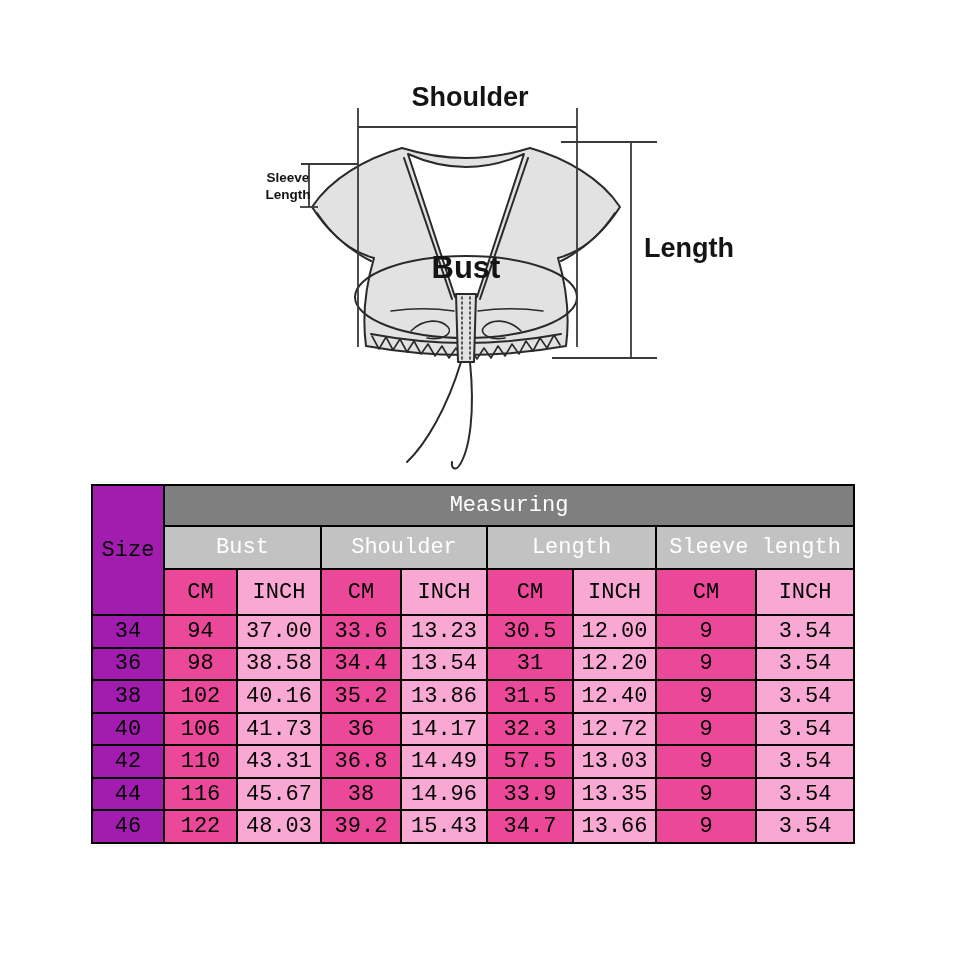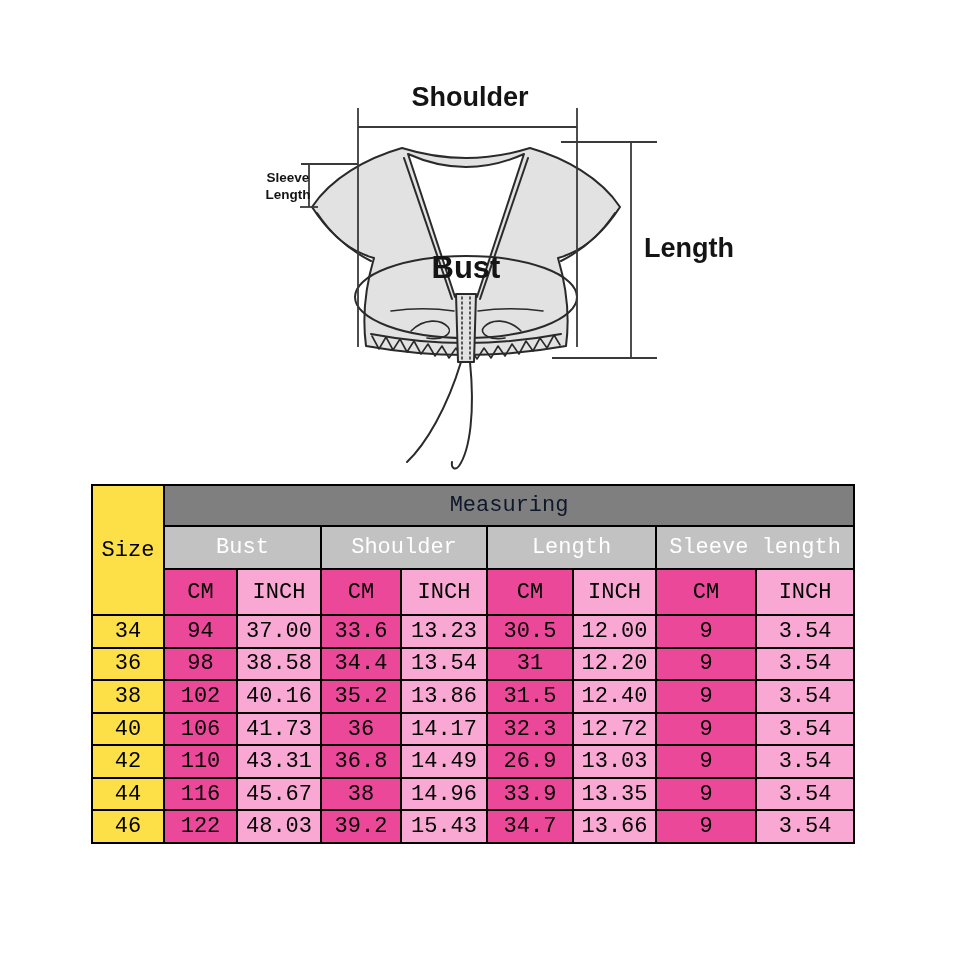--- a/index.html
+++ b/index.html
@@ -12,23 +12,23 @@
   .dia-label-sm{font-size:13.5px;}
   table.size-table{position:absolute;left:91px;top:484px;width:762px;height:360px;
         border-collapse:collapse;table-layout:fixed;
         font-family:"Liberation Mono","DejaVu Sans Mono",monospace;font-size:22px;color:#000;}
   .size-table td,.size-table th{border:2px solid #000;text-align:center;vertical-align:middle;
         padding:0;font-weight:normal;overflow:hidden;white-space:nowrap;}
   .size-table tr.r-title{height:34px;}
   .size-table tr.r-group{height:36px;}
   .size-table tr.r-unit{height:38px;}
   .size-table tr.r-data{height:20px;}
-  .hdr-title{background:#7f7f7f;color:#0f172a;border-color:#fff;}
+  .hdr-title{background:#7f7f7f;color:#ffffff;border-color:#fff;}
   .hdr-group{background:#c2c2c2;color:#fff;border-color:#fff;}
-  .c-size{background:#fde047;}
+  .c-size{background:#a21caf;}
   .c-cm{background:#ec4899;}
   .c-inch{background:#f9a8d4;}
 </style>
 </head>
 <body>
 
 <div class="page">
 
   <svg class="diagram-svg" width="953" height="480" viewBox="0 0 953 480">
 
@@ -151,21 +151,21 @@
         <td class="c-inch">12.72</td>
         <td class="c-cm">9</td>
         <td class="c-inch">3.54</td>
       </tr>
       <tr class="r-data">
         <td class="c-size">42</td>
         <td class="c-cm">110</td>
         <td class="c-inch">43.31</td>
         <td class="c-cm">36.8</td>
         <td class="c-inch">14.49</td>
-        <td class="c-cm">26.9</td>
+        <td class="c-cm">57.5</td>
         <td class="c-inch">13.03</td>
         <td class="c-cm">9</td>
         <td class="c-inch">3.54</td>
       </tr>
       <tr class="r-data">
         <td class="c-size">44</td>
         <td class="c-cm">116</td>
         <td class="c-inch">45.67</td>
         <td class="c-cm">38</td>
         <td class="c-inch">14.96</td>

